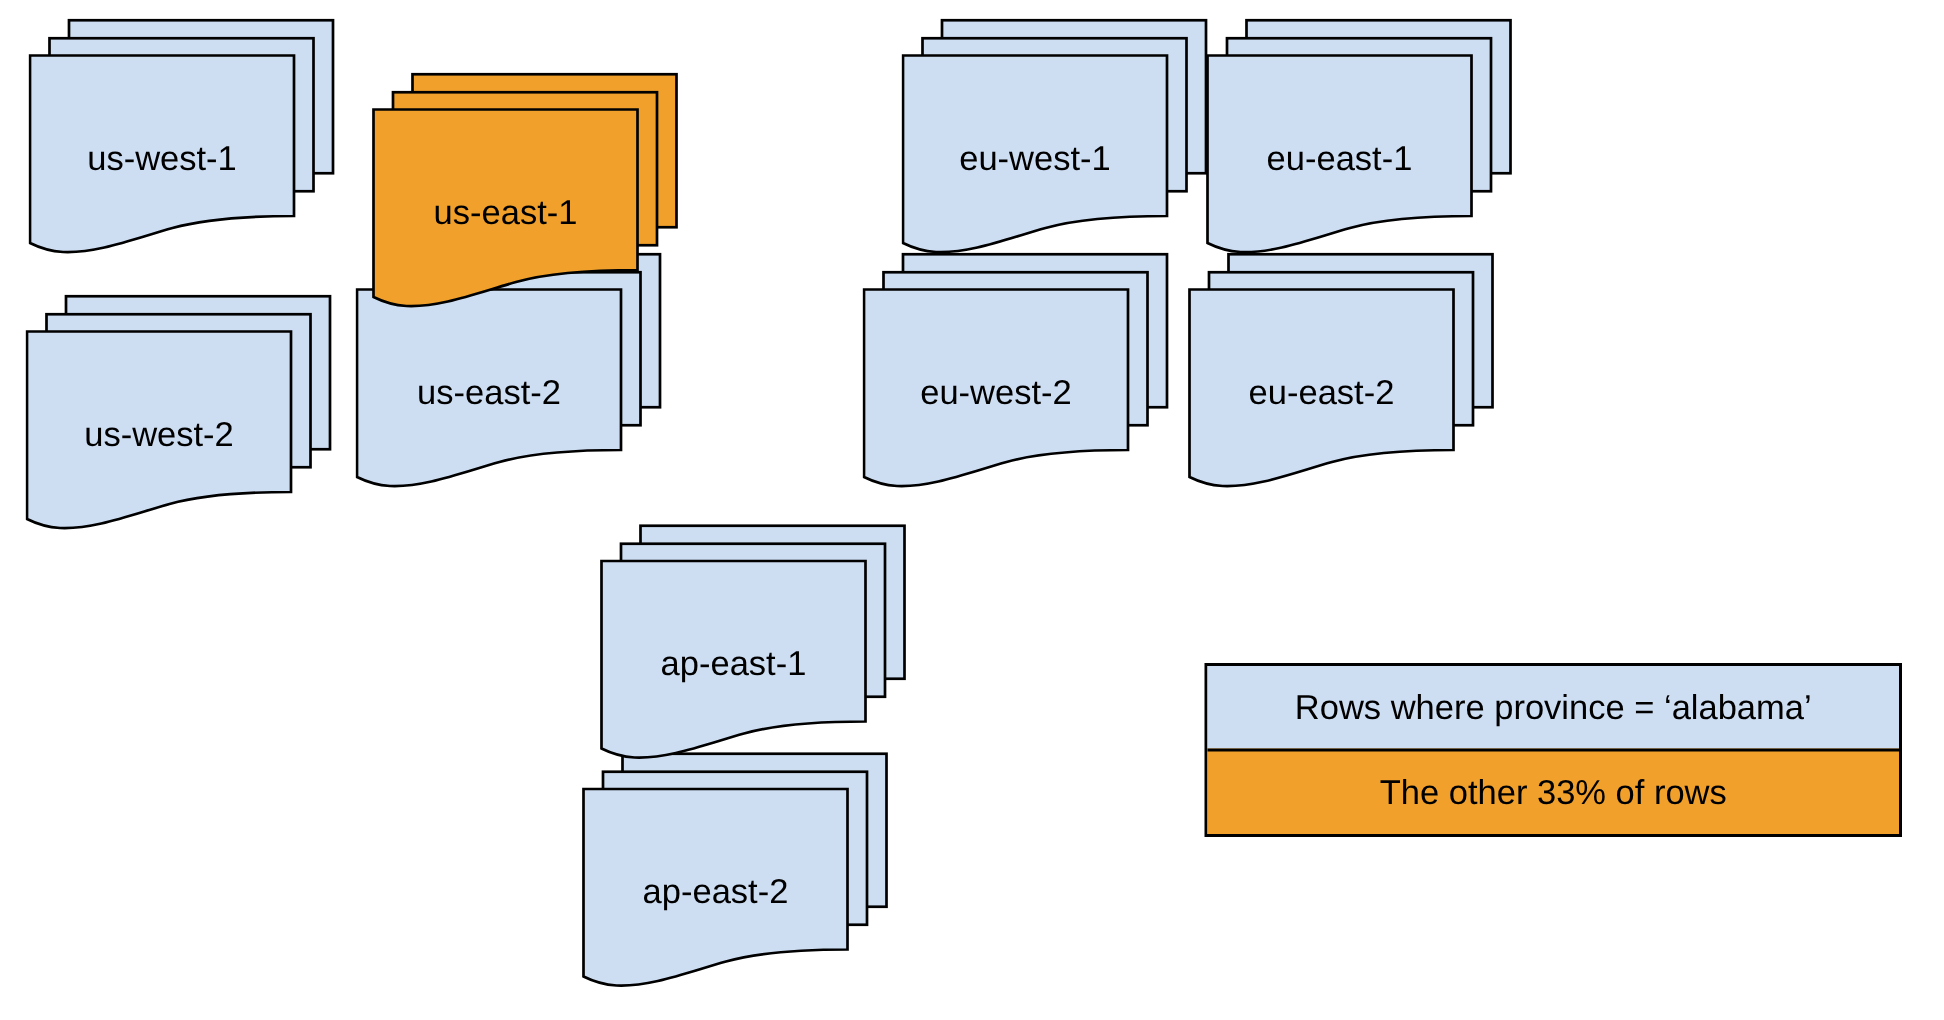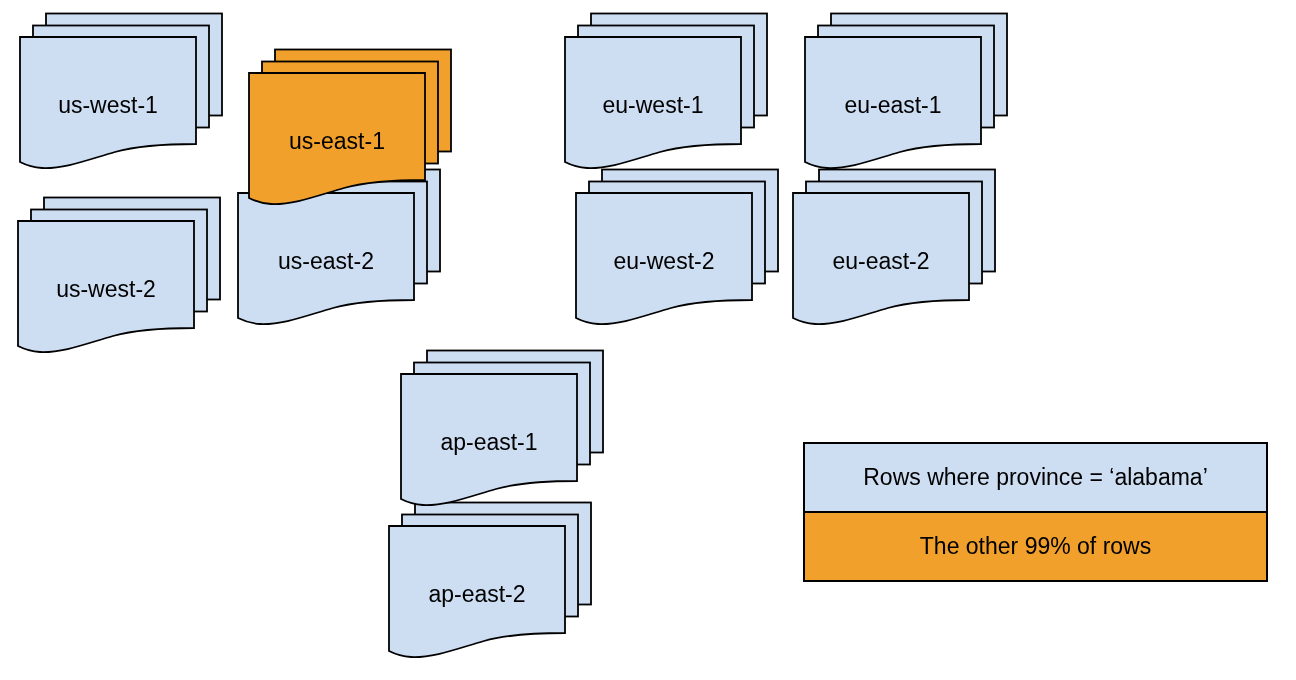--- a/index.html
+++ b/index.html
@@ -25,21 +25,21 @@
   .stack text {
     font-family: "Liberation Sans", sans-serif;
     font-size: 23px;
     fill: #000000;
   }
   #legend {
     position: absolute;
     left: 803px;
     top: 442px;
     width: 465px;
-    height: 140px;
+    height: 116px;
     box-sizing: border-box;
     border: 2px solid #000000;
     display: flex;
     flex-direction: column;
   }
   .legend-row {
     flex: 1;
     display: flex;
     align-items: center;
     justify-content: center;
@@ -68,21 +68,21 @@
       <div class="stack" style="left: 248px; top: 12px; z-index: 9; margin-top: 36px;">
         <svg width="206" height="160" viewBox="0 0 206 160">
           <g fill="#F0A02B" stroke="#000000" stroke-width="1.8">
             <rect x="27" y="1.5" width="176" height="102"></rect>
             <rect x="14" y="13.5" width="176" height="102"></rect>
             <path transform="translate(1,25)" d="M0,0 H176 V107 C150,107 120,108 95,115 C70,122 45,132 22,131 C14,130.5 6,128 0,125 Z"></path>
           </g>
           <text x="89" y="93" text-anchor="middle" dy=".35em">us-east-1</text>
         </svg>
       </div>
-      <div class="stack" style="left: 564px; top: 12px; z-index: 8;">
+      <div class="stack" style="left: 601px; top: 12px; z-index: 8;">
         <svg width="206" height="160" viewBox="0 0 206 160">
           <g fill="#CDDDF2" stroke="#000000" stroke-width="1.8">
             <rect x="27" y="1.5" width="176" height="102"></rect>
             <rect x="14" y="13.5" width="176" height="102"></rect>
             <path transform="translate(1,25)" d="M0,0 H176 V107 C150,107 120,108 95,115 C70,122 45,132 22,131 C14,130.5 6,128 0,125 Z"></path>
           </g>
           <text x="89" y="93" text-anchor="middle" dy=".35em">eu-west-1</text>
         </svg>
       </div>
       <div class="stack" style="left: 804px; top: 12px; z-index: 7;">
@@ -155,16 +155,16 @@
           <text x="89" y="93" text-anchor="middle" dy=".35em">ap-east-2</text>
         </svg>
       </div>
     </div>
 
   <div id="legend">
     <div class="legend-row" id="legend-row-0" style="background: rgb(205, 221, 242);">
       <span>Rows where province = ‘alabama’</span>
     </div>
     <div class="legend-row" id="legend-row-1" style="background: rgb(240, 160, 43);">
-      <span>The other 99% of rows</span>
+      <span>The other 33% of rows</span>
     </div>
   </div>
 </div>
 
 </body></html>

